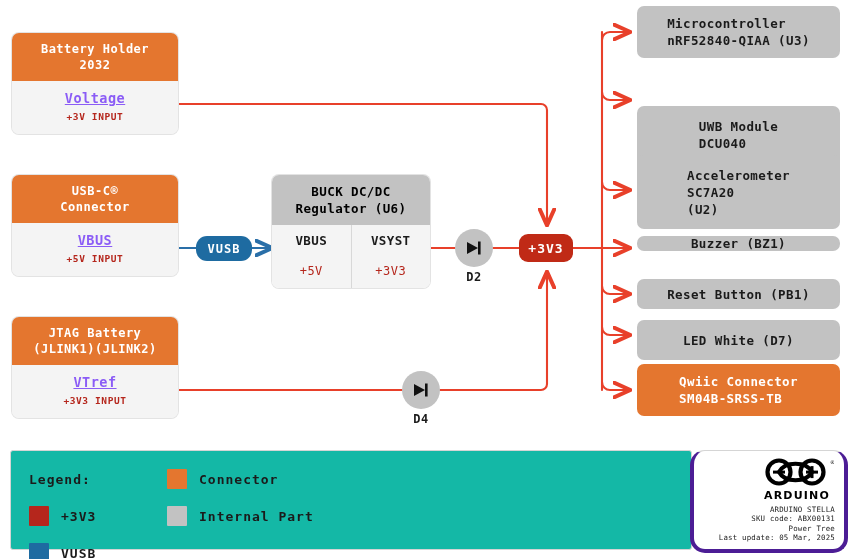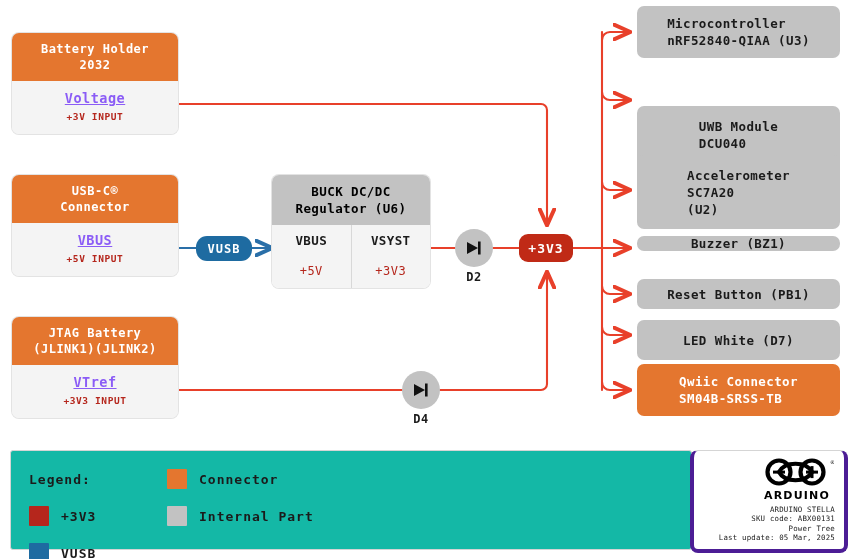--- a/index.html
+++ b/index.html
@@ -61,21 +61,21 @@
   .lg-row{display:flex;align-items:center;height:28px;}
   .lg-cell{display:flex;align-items:center;}
   .lg-cell.c1{width:138px;}
   .lg-title{font-size:13px;font-weight:700;color:#1b1b1b;letter-spacing:1px;}
   .sw{width:20px;height:20px;display:inline-block;margin-right:12px;border-radius:1px;}
   .lg-label{font-size:13px;font-weight:700;color:#1b1b1b;letter-spacing:1px;}
 
   
   .title-box{position:absolute;left:690px;top:450px;width:150px;height:98px;
              background:#ffffff;border:4px solid #4c1d95;border-top:1px solid #d5d5d5;
-             border-radius:8px;}
+             border-radius:15px;}
   .brand{position:absolute;right:10px;top:6px;text-align:right;}
   .brand-word{font-family:"DejaVu Sans","Liberation Sans",sans-serif;
               font-weight:700;font-size:11px;letter-spacing:1.2px;color:#000;
               margin-top:-2px;text-align:center;}
   .meta{position:absolute;right:9px;bottom:6px;text-align:right;
         font-size:7.4px;line-height:9.6px;color:#1b1b1b;letter-spacing:.2px;}
 </style>
 </head>
 <body>
 

